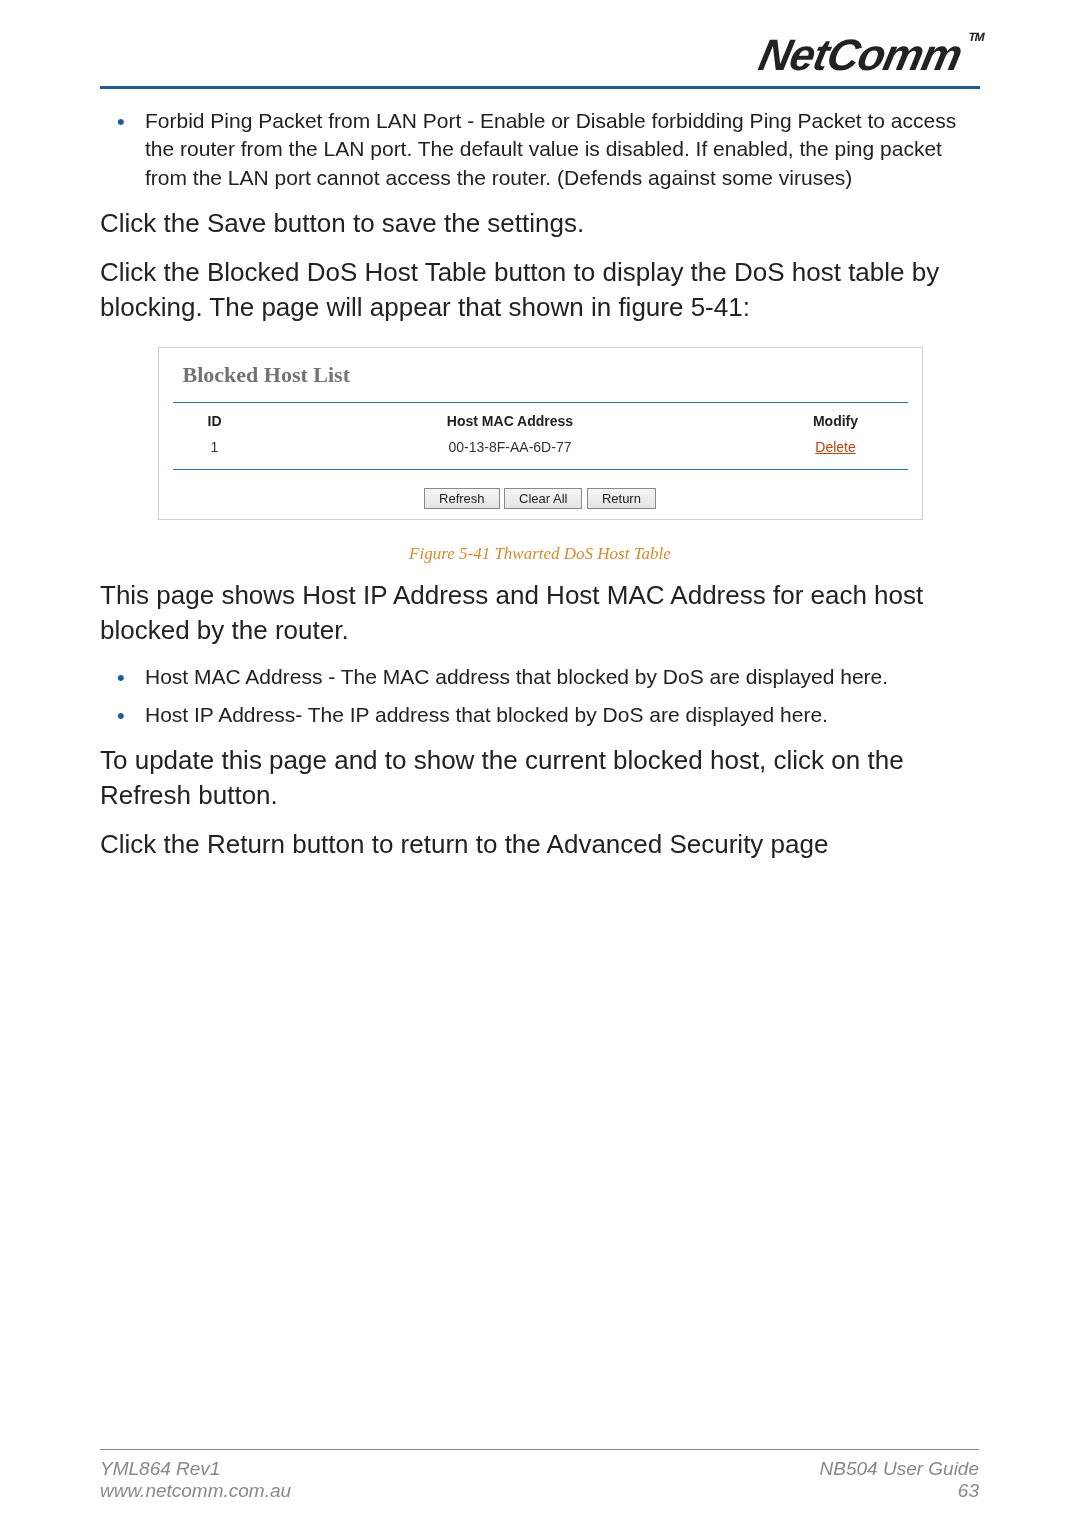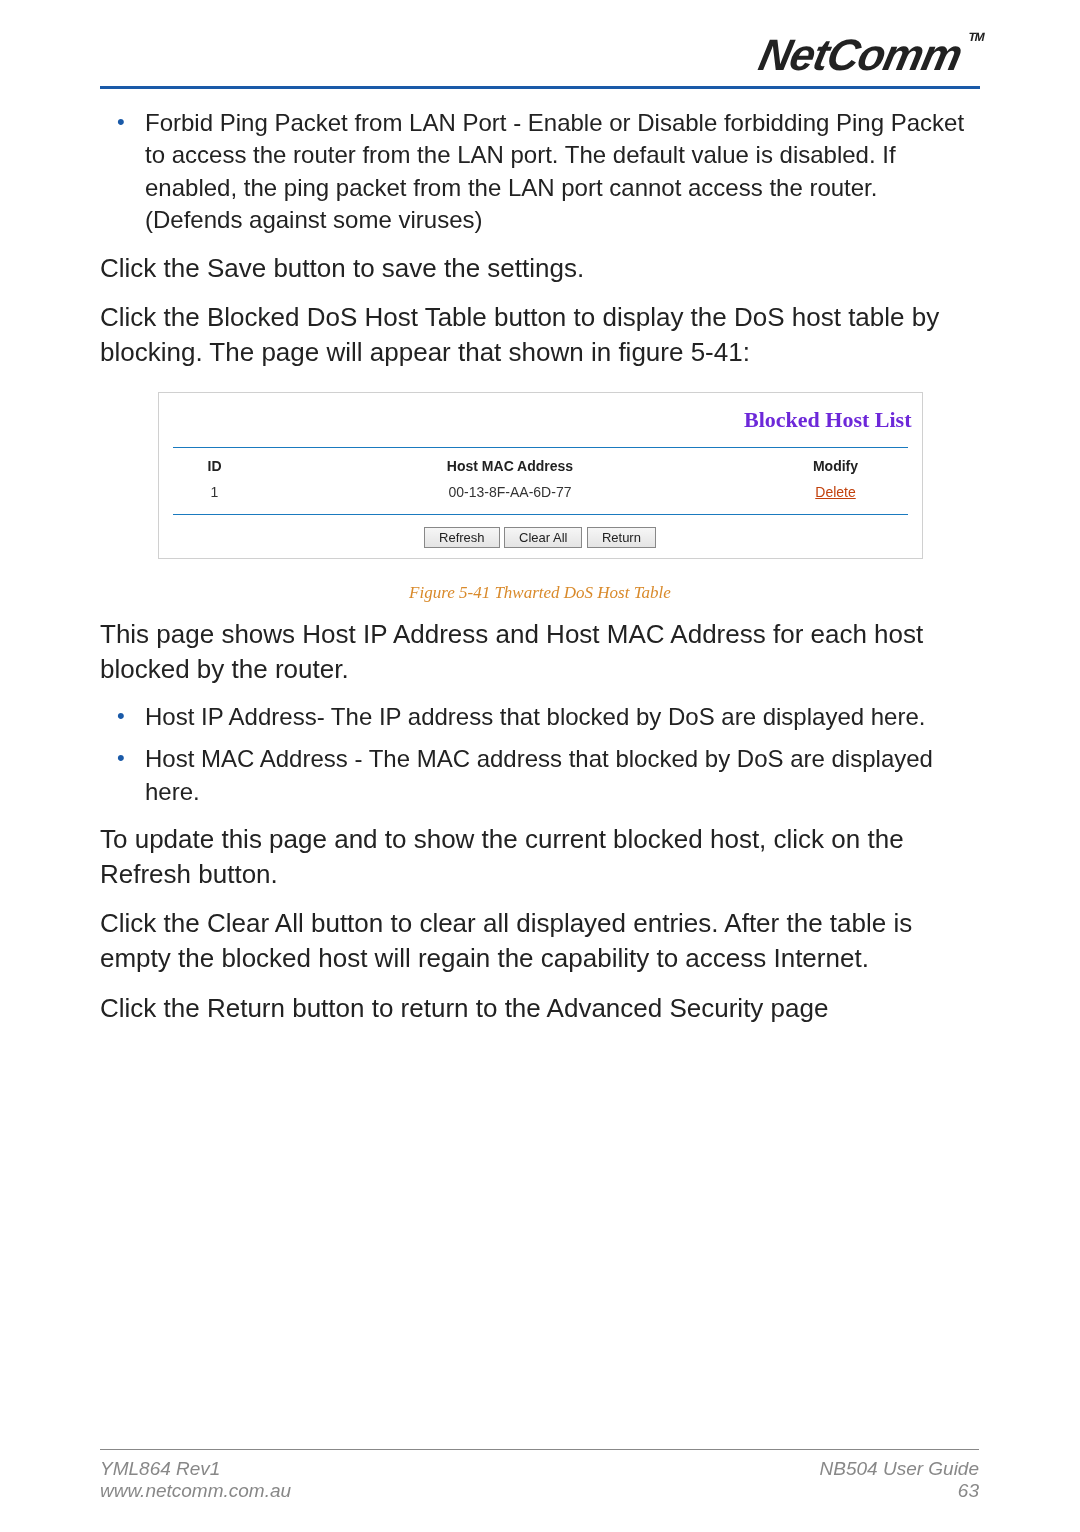--- a/index.html
+++ b/index.html
@@ -40,21 +40,21 @@
   .hr {
     border-top: 3px solid #1a5aa8;
     margin-bottom: 18px;
   }
   ul.main-bullets {
     list-style: none;
     padding-left: 45px;
   }
   ul.main-bullets > li {
     position: relative;
-    font-size: 24px;
+    font-size: 21px;
     line-height: 1.35;
     margin-bottom: 10px;
     padding-left: 0;
   }
   ul.main-bullets > li::before {
     content: "•";
     color: #1a5aa8;
     font-size: 22px;
     position: absolute;
     left: -28px;
@@ -71,43 +71,42 @@
   }
   .fig-box {
     border: 1px solid #d0d0d0;
     background: #fff;
     padding: 14px 10px 10px 10px;
   }
   .fig-title {
     font-family: Georgia, "Times New Roman", serif;
     font-weight: 700;
     font-size: 22px;
-    color: #6d28d9;
+    color: #737373;
     margin: 0 0 14px 14px;
-    text-align: right;
   }
   .fig-rule { border-top: 1px solid #1a7abf; margin: 0 4px; }
   .fig-table {
     display: flex;
     padding: 10px 6px 14px 6px;
     font-size: 14px;
     font-family: Arial, sans-serif;
     justify-content: center;
   }
   .ft-col { text-align: center; }
   .ft-col.id { width: 80px; }
   .ft-col.ip { width: 190px; }
   .ft-col.mac { flex: 1; }
   .ft-col.mod { width: 140px; }
   .ft-head { font-weight: 700; margin-bottom: 10px; }
   .ft-val { color: #333; }
   .ft-link { color: #c2410c; text-decoration: underline; cursor: pointer; }
   .fig-buttons {
     text-align: center;
-    margin-top: 12px;
+    margin-top: 18px;
   }
   .fig-btn {
     display: inline-block;
     border: 1px solid #888;
     background: linear-gradient(#f6f6f6,#e4e4e4);
     font-size: 13px;
     padding: 2px 14px;
     font-family: Arial, sans-serif;
     cursor: pointer;
   }
@@ -177,26 +176,25 @@
         <span class="fig-btn">Clear All</span>
         <span class="fig-btn">Return</span>
       </div>
     </div>
     <div class="fig-caption">Figure 5-41 Thwarted DoS Host Table</div>
   </div>
 
   <p class="body">This page shows Host IP Address and Host MAC Address for each host blocked by the router.</p>
 
   <ul class="main-bullets" style="margin-top:14px;">
+    <li>Host MAC Address - The MAC address that blocked by DoS are displayed here.</li>
     <li>Host IP Address- The IP address that blocked by DoS are displayed here.</li>
-    <li>Host MAC Address - The MAC address that blocked by DoS are displayed here.</li>
   </ul>
 
   <p class="body">To update this page and to show the current blocked host, click on the Refresh button.</p>
-  <p class="body">Click the Clear All button to clear all displayed entries. After the table is empty the blocked host will regain the capability to access Internet.</p>
   <p class="body">Click the Return button to return to the Advanced Security page</p>
 
 </div>
 
 <div class="footer">
   <div class="left">
     <div>YML864 Rev1</div>
     <div>www.netcomm.com.au</div>
   </div>
   <div class="right">

